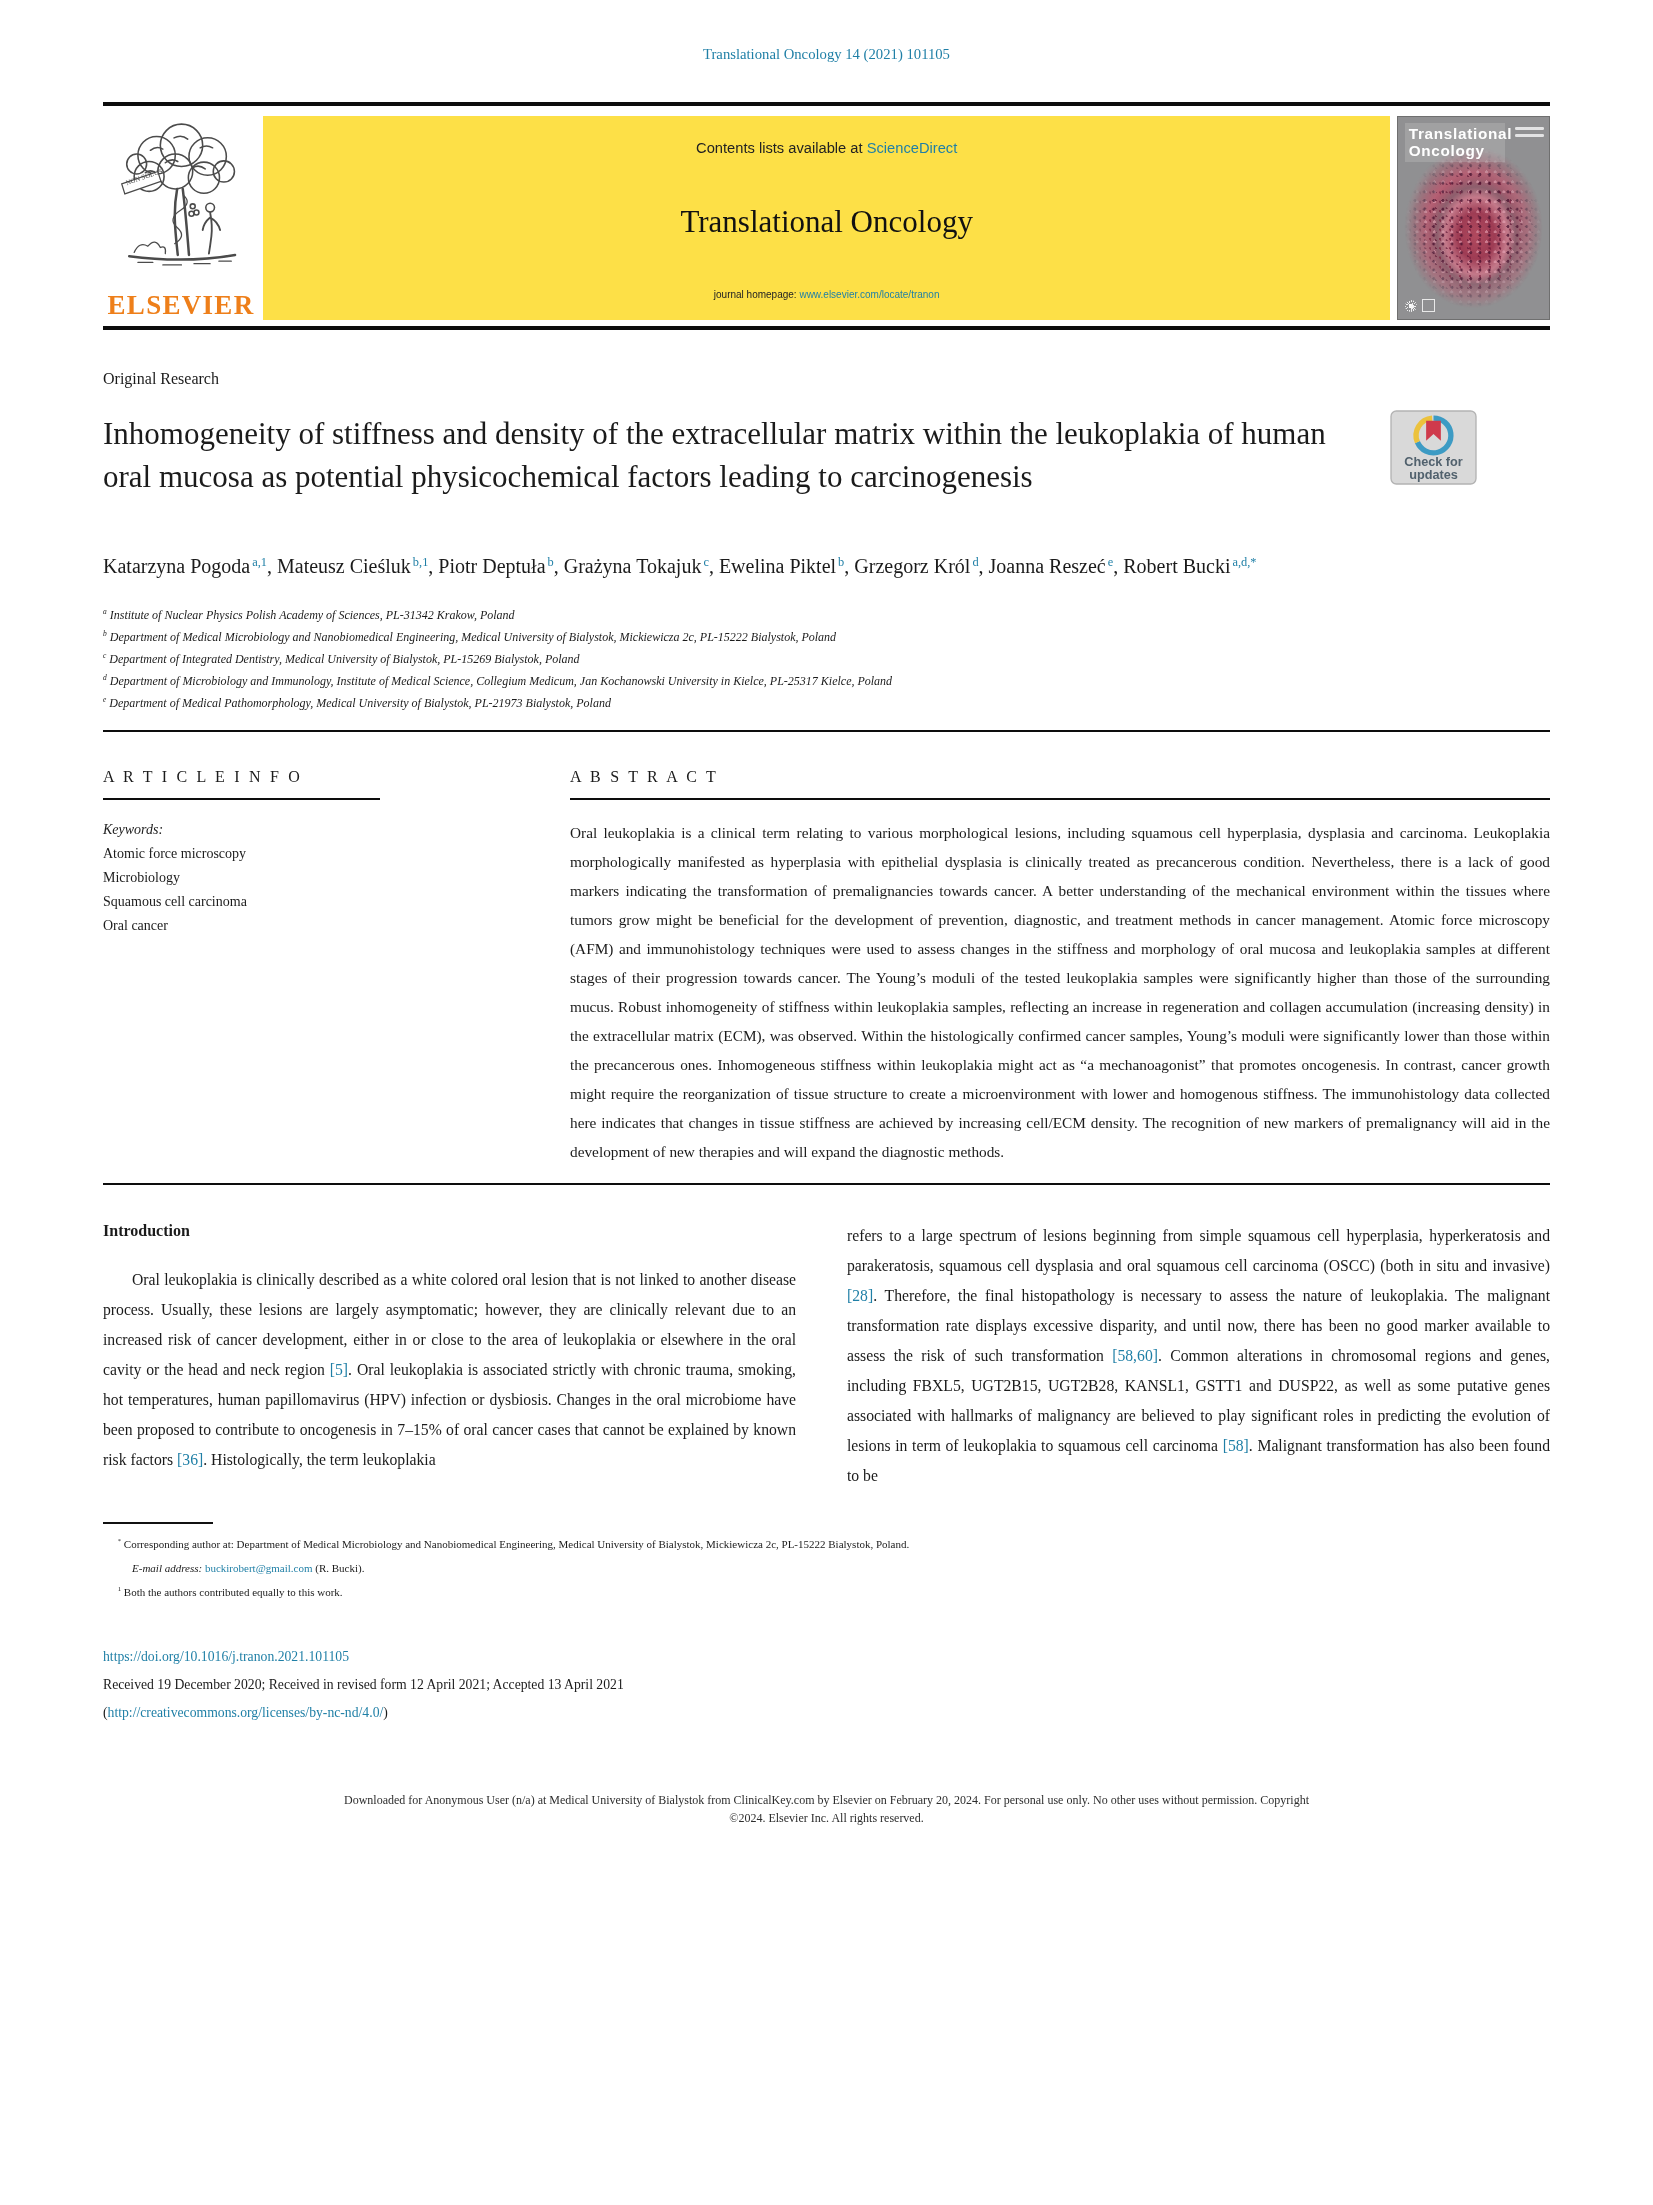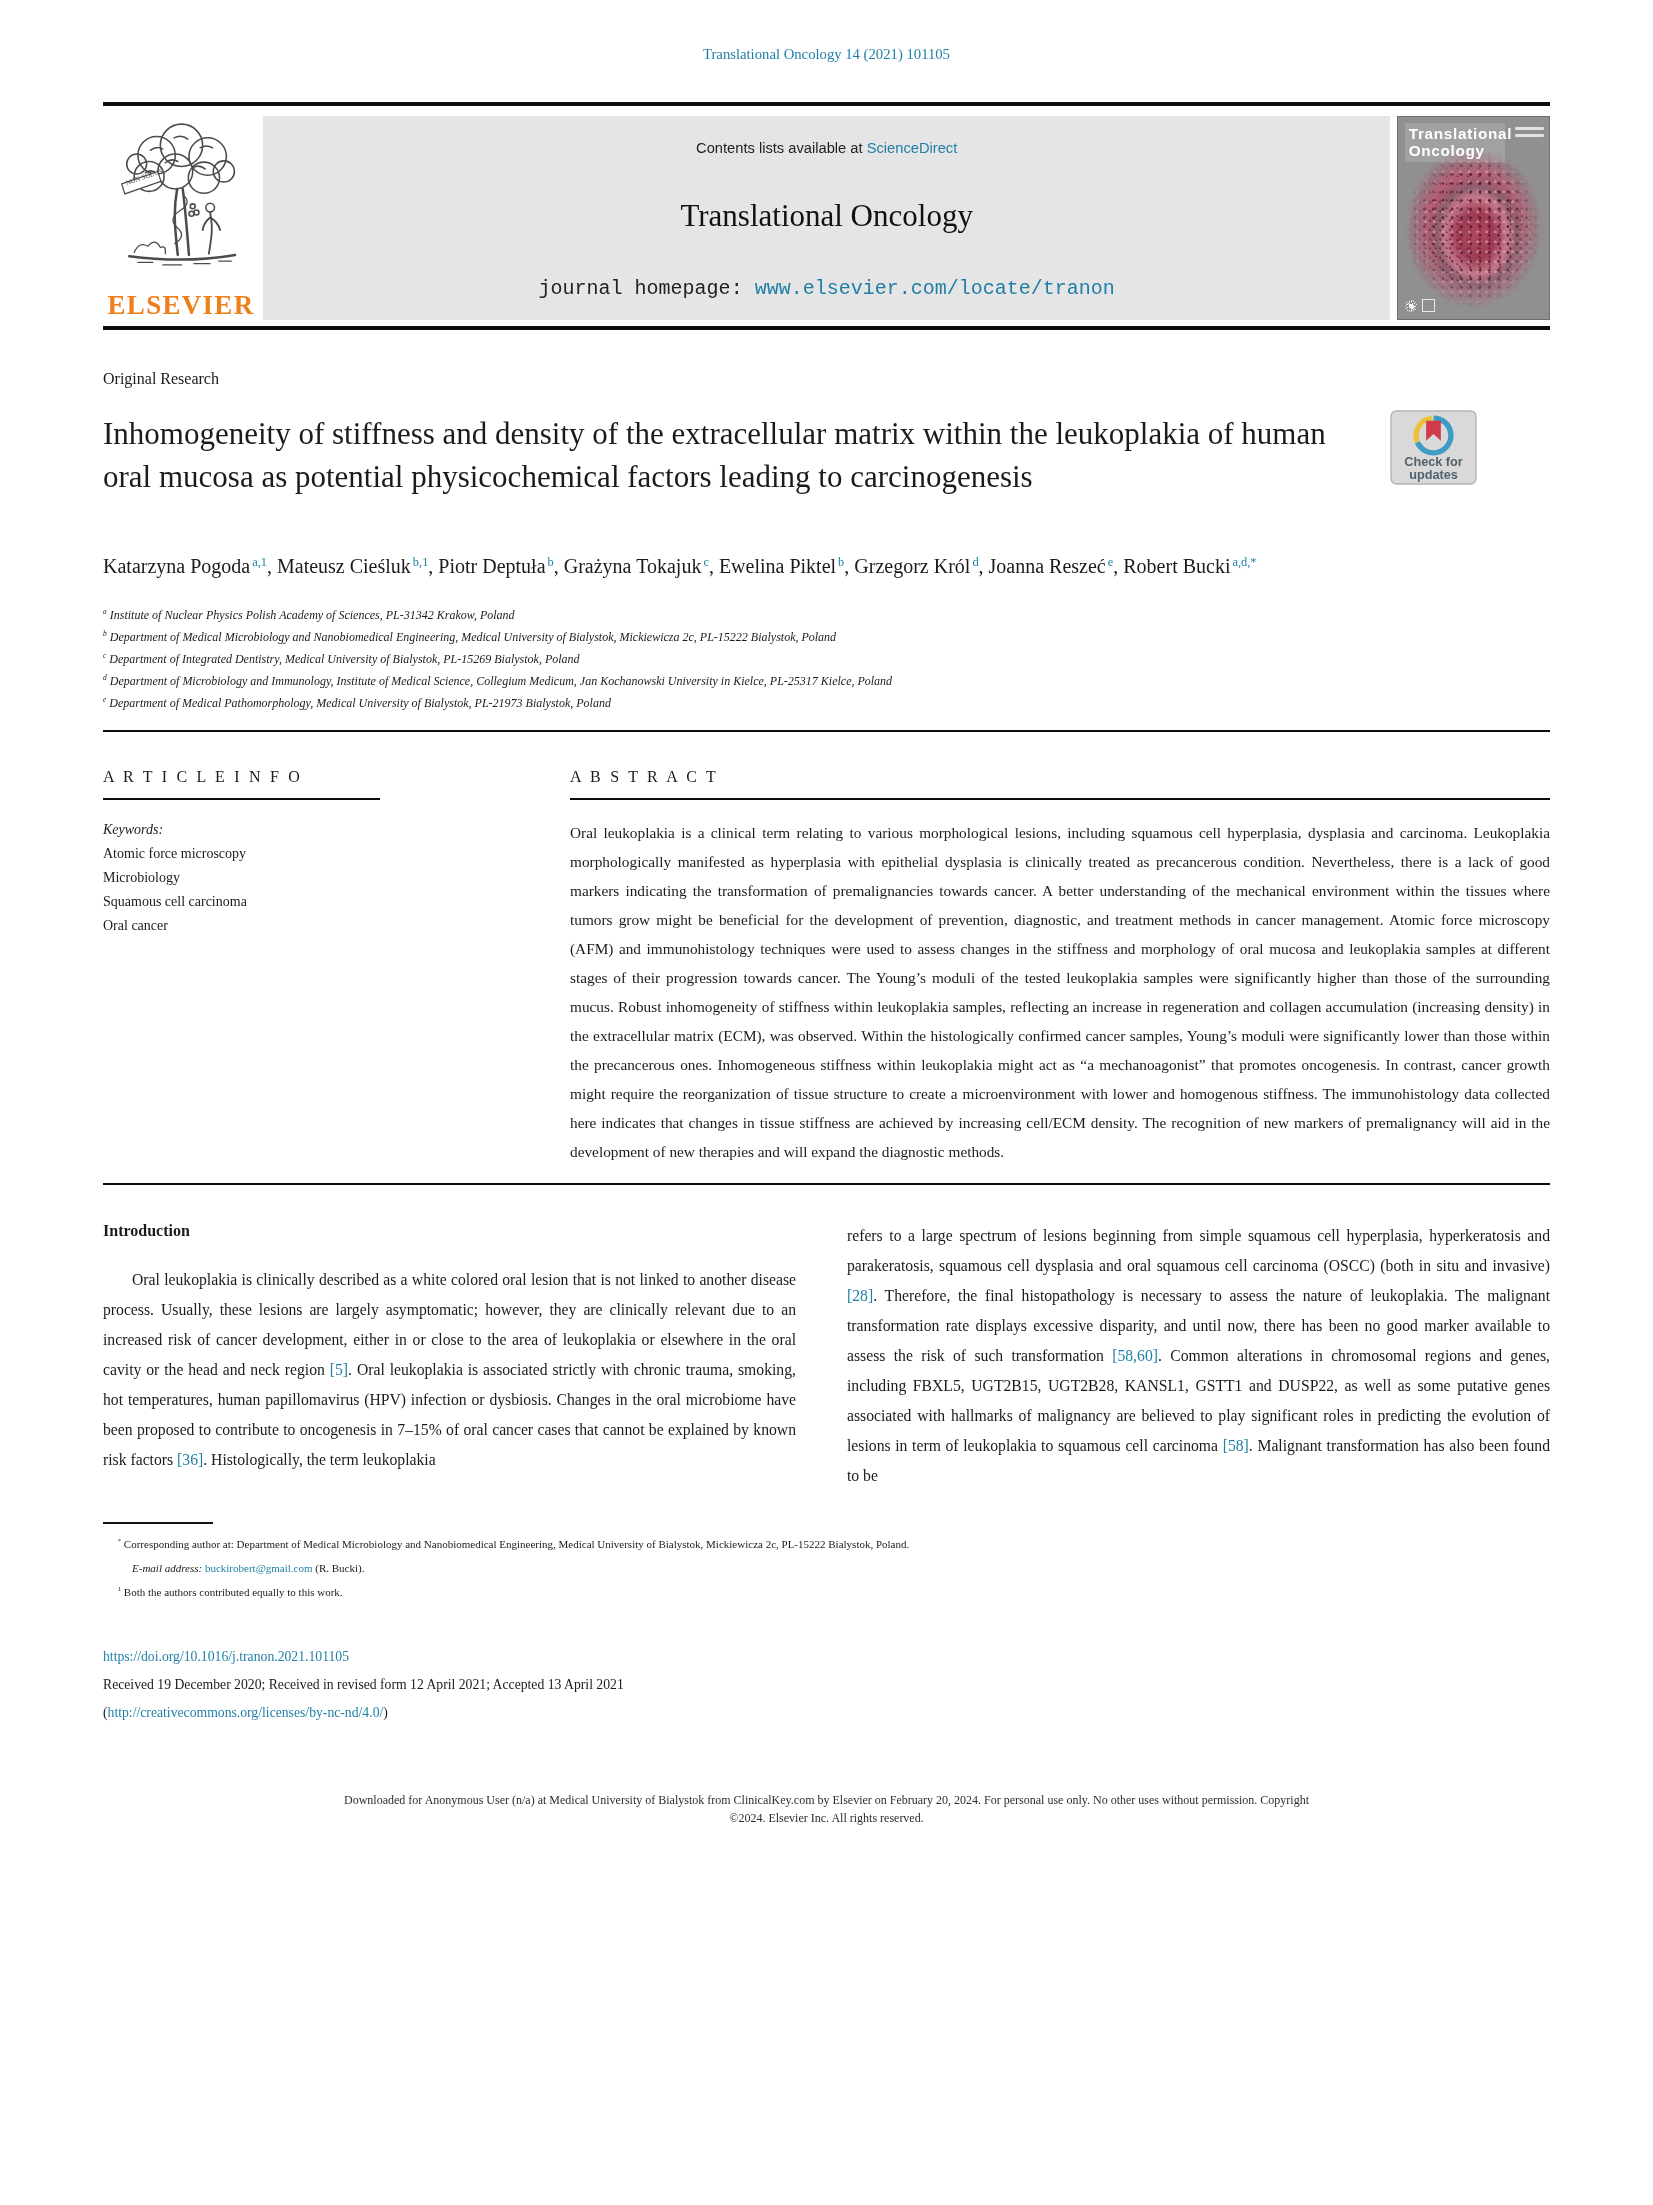--- a/index.html
+++ b/index.html
@@ -15,24 +15,24 @@
     padding:46px 103px 0 103px;overflow:hidden;position:relative;
   }
   
   .citation{ text-align:center;font-size:14.7px;line-height:17.3px;color:var(--accent); }
   
   .band{ margin-top:39px;border-top:4px solid #0d0d0d; }
   .header-row{ margin-top:9.3px;display:flex;height:204px; }
   .logo-box{ width:160px;flex:none;display:flex;flex-direction:column;align-items:center;justify-content:space-between;padding:1.3px 4px 0 0; }
   .logo-tree{ width:137px;height:160px; }
   .wordmark{ font-size:27px;letter-spacing:1.3px;color:var(--orange);font-weight:bold;line-height:29px; }
-  .graybox{ flex:1;background:#e5e5e5;display:flex;flex-direction:column;align-items:center;justify-content:space-between;padding:24px 6.7px 20px 6.7px; }
+  .graybox{ flex:1;background:#fde047;display:flex;flex-direction:column;align-items:center;justify-content:space-between;padding:24px 6.7px 20px 6.7px; }
   .contents-line{ font-family:"Liberation Sans", sans-serif;font-size:14.7px;color:#222; }
   .journal-title{ font-size:31px;color:#111; }
-  .homepage-line{ font-family:Liberation Mono, monospace;font-size:20px;color:#222; }
+  .homepage-line{ font-family:Liberation Sans, sans-serif;font-size:10px;color:#222; }
   .cover{ width:153px;flex:none;margin-left:6.7px;position:relative;background:#909092;border:0.7px solid #6f6f6f;overflow:hidden; }
   .cover-blob{
     position:absolute;left:5.3px;top:28px;width:141px;height:165px;border-radius:50%;
     background-image:
       radial-gradient(circle 1.5px at 2.7px 3.3px, rgba(70,15,45,.75) 97%, transparent),
       radial-gradient(circle 1.2px at 7.3px 1.3px, rgba(125,30,62,.7) 97%, transparent),
       radial-gradient(circle 1.3px at 5.3px 6.7px, rgba(235,172,188,.55) 97%, transparent),
       radial-gradient(circle 1.1px at 0.7px 7.3px, rgba(92,22,52,.65) 97%, transparent),
       radial-gradient(ellipse at 52% 55%, #b0495e 0%, #9e3c54 18%, #c4798a 30%, #8d5f6d 38%, #b95a70 50%, #a74b61 63%, #c07f8e 73%, rgba(150,148,150,0.12) 85%, rgba(150,148,150,0) 93%);
     background-size:9.3px 8.7px, 10px 9.3px, 8.7px 10px, 10.7px 8px, 100% 100%;

